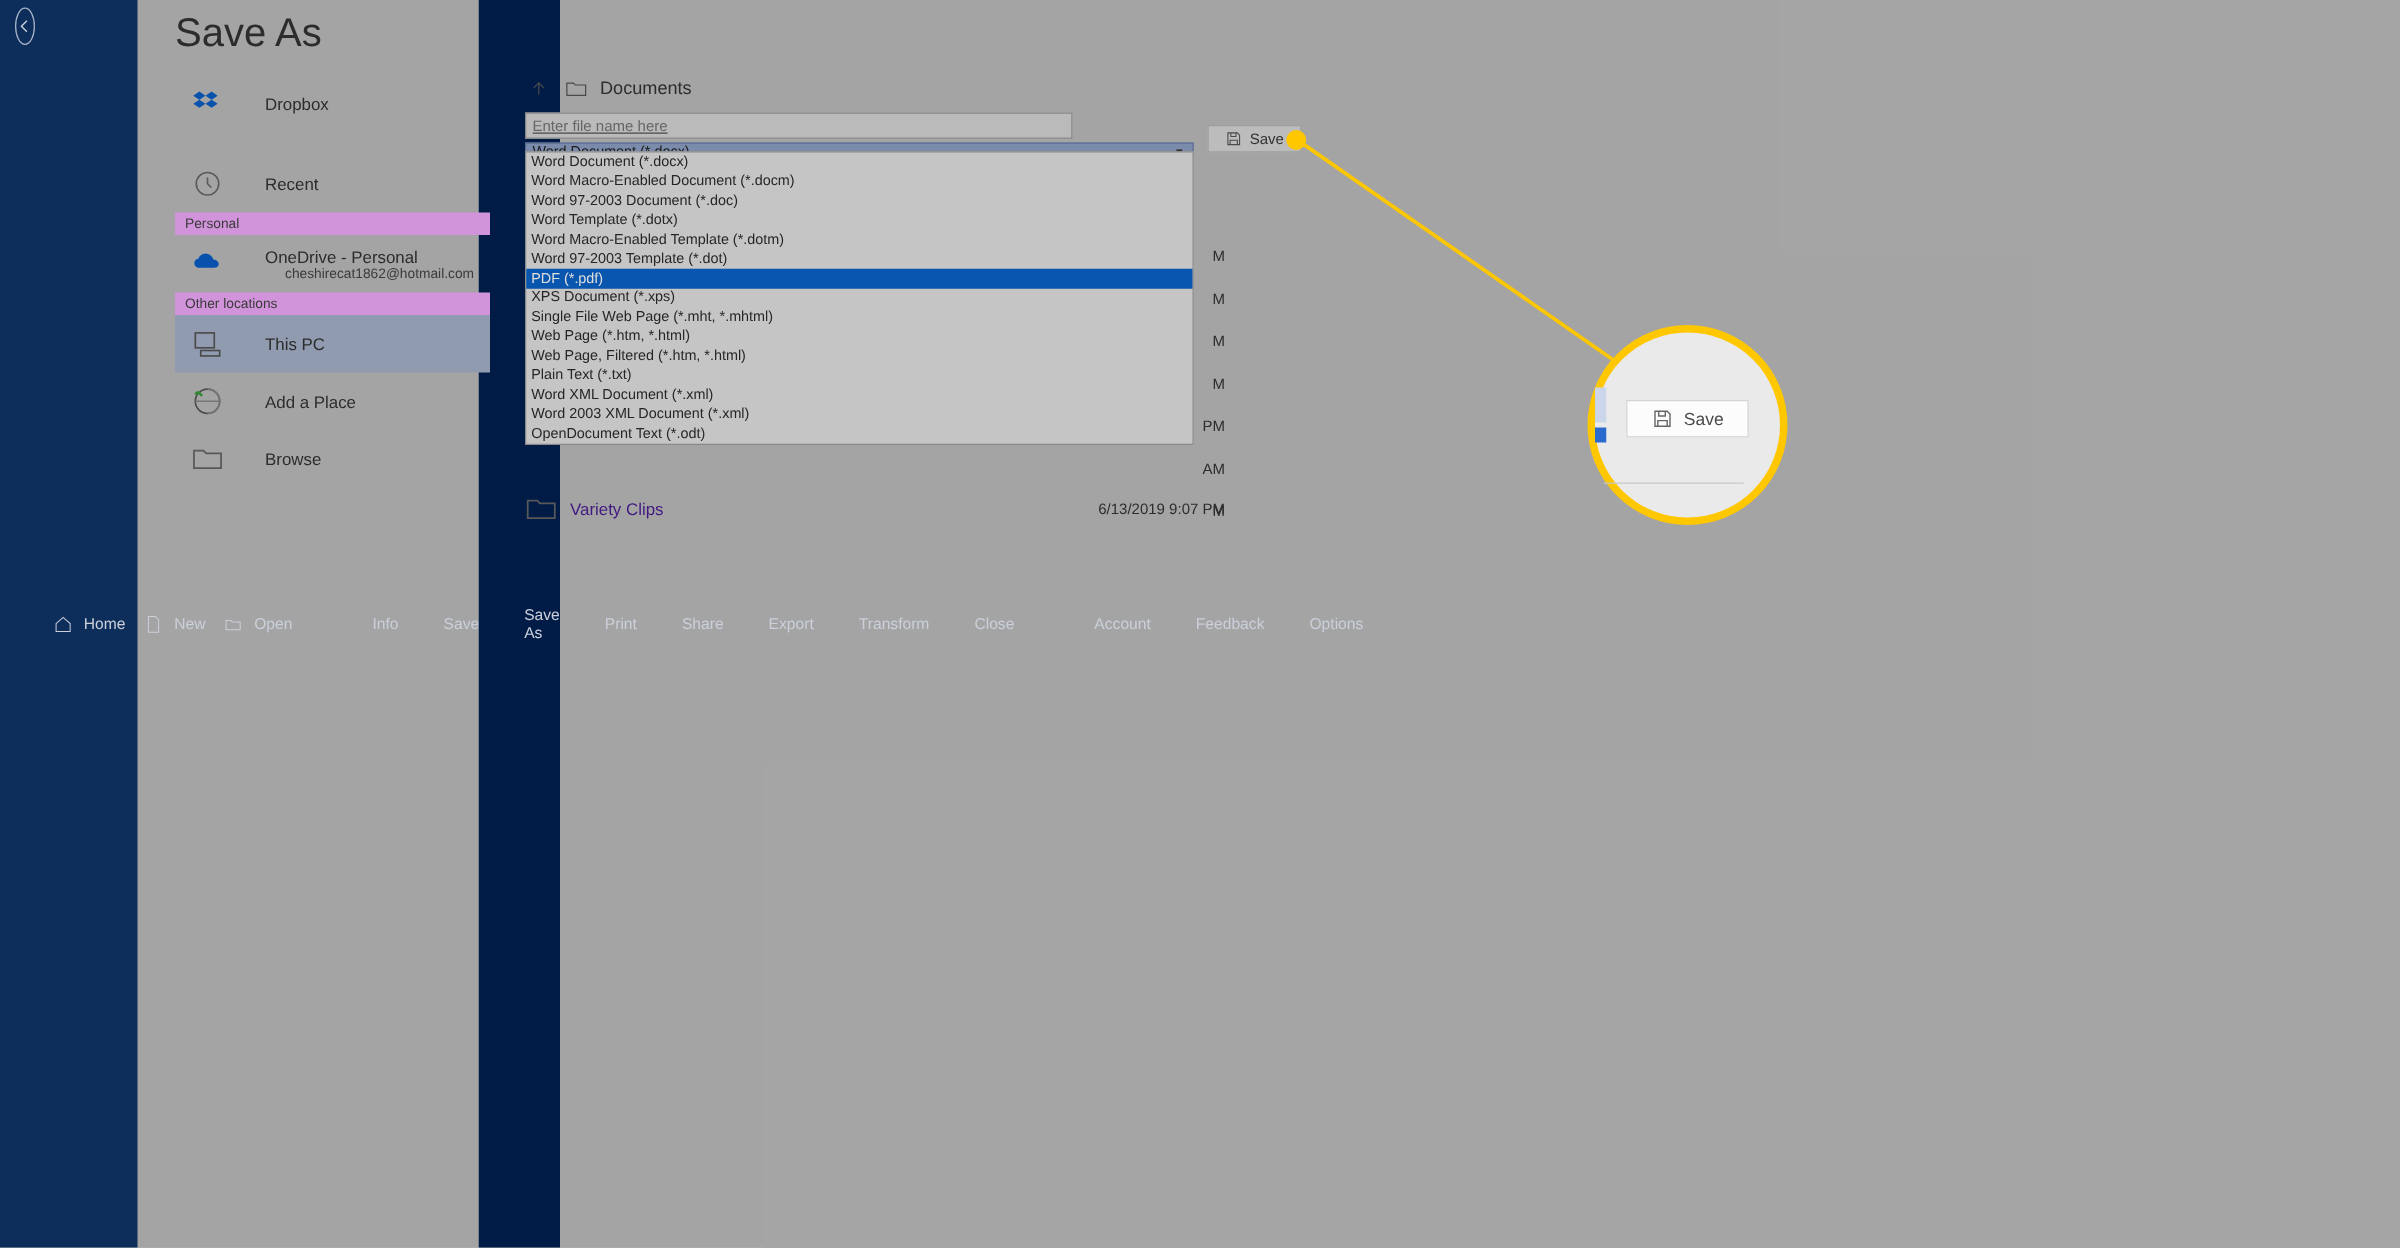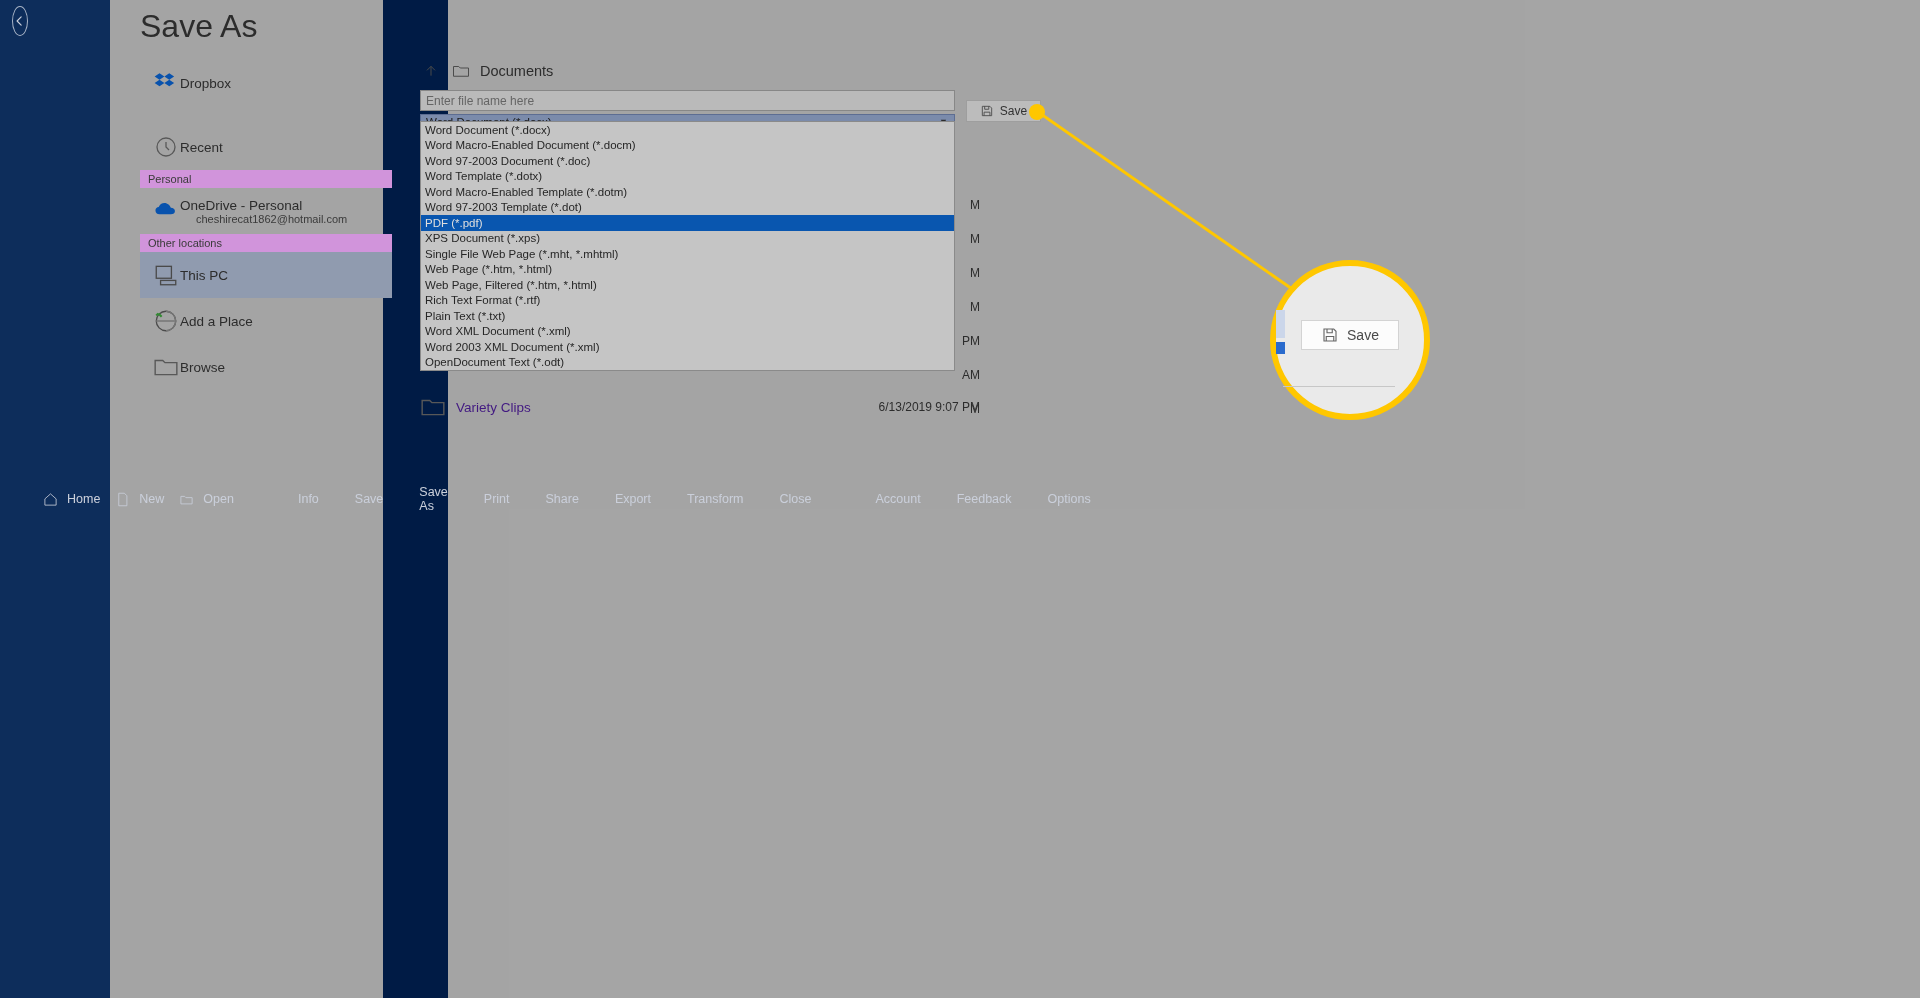--- a/index.html
+++ b/index.html
@@ -25,36 +25,36 @@
 .sidebar .divider { border-top: 1px solid #3a5587; margin: 8px 14px 4px 14px; }
 .sidebar .spacer { flex: 1; }
 .sidebar svg.icon { width: 15px; height: 15px; stroke: #e8eefb; fill: none; stroke-width: 1.3; }
 
 .page-title {
   position: absolute; left: 140px; top: 8px; font-size: 32px; font-weight: 400; color: #333;
 }
 
 .loc-panel { position: absolute; left: 140px; top: 60px; width: 252px; }
 .loc-item {
-  display: flex; align-items: center; gap: 0; padding: 9px 12px; cursor: pointer;
+  display: flex; align-items: center; gap: 32px; padding: 9px 12px; cursor: pointer;
 }
 .loc-item.selected { background: #a6b2c9; }
 .loc-item .icon-box { width: 28px; height: 28px; display: flex; align-items: center; justify-content: center; }
 .loc-item .label { font-size: 13.5px; color: #333; }
 .loc-item .sublabel { font-size: 11px; color: #444; margin-left: 16px; }
 .loc-header { background: #f0abfc; color: #444; font-size: 11px; padding: 3px 8px; }
 
 .main { position: absolute; left: 420px; top: 58px; width: 600px; }
 .breadcrumb { display: flex; align-items: center; gap: 10px; padding: 2px 0 8px 0; }
 .breadcrumb .up { width: 22px; height: 22px; display:flex; align-items:center; justify-content:center; cursor:pointer; }
 .breadcrumb .label { font-size: 14.5px; color: #333; }
 
 .filename-input {
-  width: 535px; height: 21px; border: 1px solid #9c9c9c; background: #d6d6d6;
-  padding: 1px 5px; font-size: 12px; color: #555;
+  width: 438px; height: 21px; border: 1px solid #9c9c9c; background: #d6d6d6;
+  padding: 1px 5px; font-size: 12px; color: #555; text-decoration: underline;
 }
 
 .filetype-select {
   position: relative; margin-top: 3px; width: 535px; height: 19px;
   background: #8ea0c5; border: 1px solid #6b7ea8;
   font-size: 11.5px; color: #222; padding: 1px 5px; cursor: pointer;
 }
 .filetype-select .chev { position: absolute; right: 6px; top: 2px; font-size: 9px; color: #333; }
 
 .dropdown {
@@ -256,21 +256,20 @@
   <div class="opt">Word Macro-Enabled Document (*.docm)</div>
   <div class="opt">Word 97-2003 Document (*.doc)</div>
   <div class="opt">Word Template (*.dotx)</div>
   <div class="opt">Word Macro-Enabled Template (*.dotm)</div>
   <div class="opt">Word 97-2003 Template (*.dot)</div>
   <div class="opt hl">PDF (*.pdf)</div>
   <div class="opt">XPS Document (*.xps)</div>
   <div class="opt">Single File Web Page (*.mht, *.mhtml)</div>
   <div class="opt">Web Page (*.htm, *.html)</div>
   <div class="opt">Web Page, Filtered (*.htm, *.html)</div>
-  <div class="opt">Rich Text Format (*.rtf)</div>
   <div class="opt">Plain Text (*.txt)</div>
   <div class="opt">Word XML Document (*.xml)</div>
   <div class="opt">Word 2003 XML Document (*.xml)</div>
   <div class="opt">OpenDocument Text (*.odt)</div>
 </div>
 
 <div class="save-btn">
   <svg viewBox="0 0 24 24" fill="none" stroke="#555" stroke-width="1.5">
       <path d="M4 4h13l3 3v13H4z"></path>
       <path d="M8 4v5h7V4M7 20v-6h10v6"></path>

